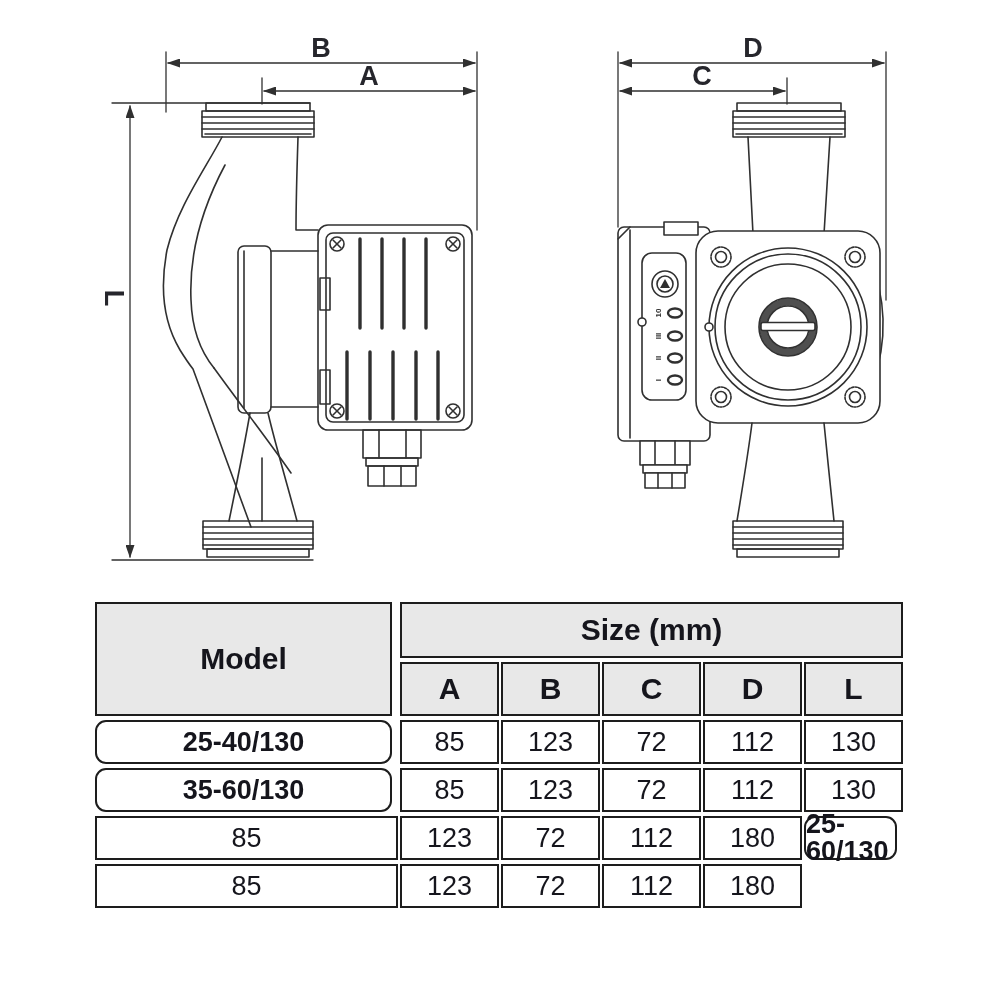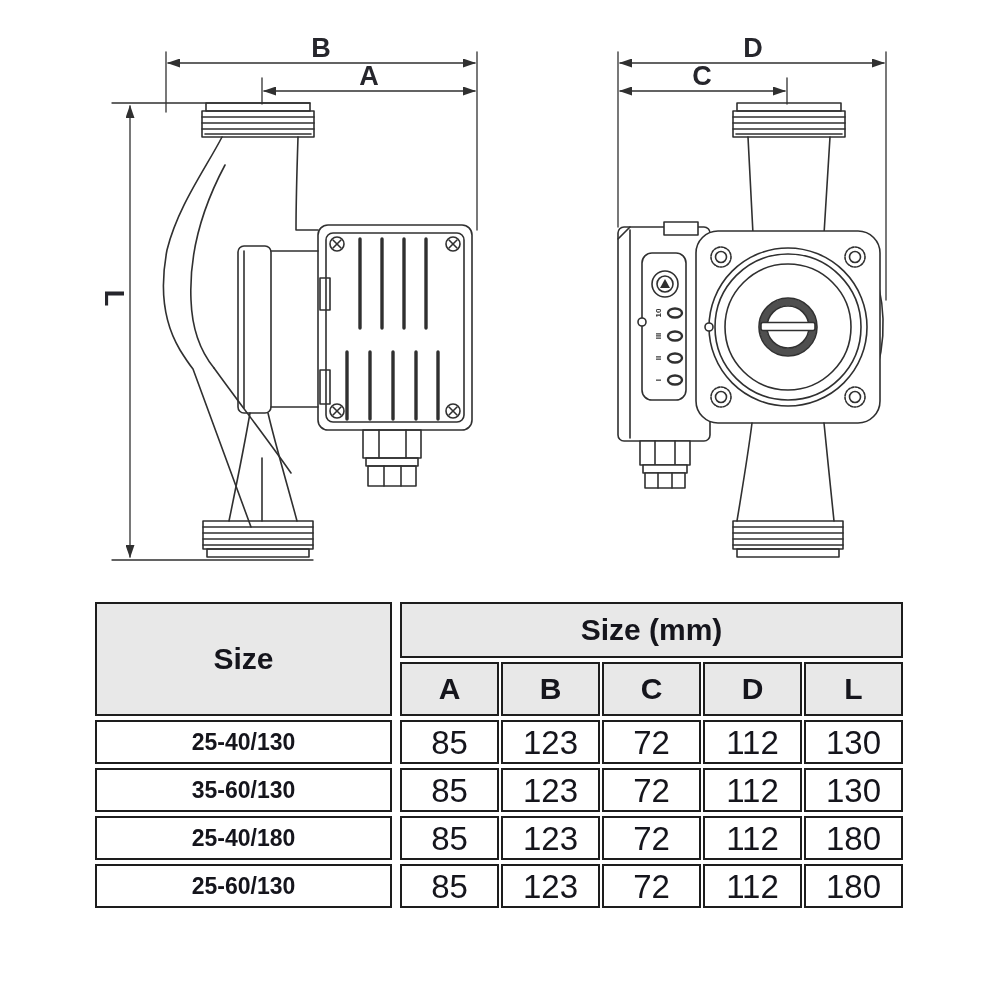--- a/index.html
+++ b/index.html
@@ -18,22 +18,22 @@
   }
   .cell{
     display:flex;align-items:center;justify-content:center;
     border:2.5px solid #1d1d1d;background:#ffffff;
     line-height:1;
   }
   .hdr{background:#e8e8e8;font-weight:bold;font-size:30px;}
   .mcol{margin-right:6px;}
   .model-span{grid-column:1;grid-row:1 / span 2;}
   .size-span{grid-column:2 / span 5;grid-row:1;}
-  .model-val{font-weight:bold;font-size:23px;}
-  .num-val{font-size:33px;font-weight:400;}
+  .model-val{font-weight:bold;font-size:27px;border-radius:11px;}
+  .num-val{font-size:27px;font-weight:400;}
 </style>
 </head>
 <body>
 
 <svg id="drawing" width="1000" height="600" viewBox="0 0 1000 600">
   <defs>
     <marker id="arr" markerWidth="13" markerHeight="9" refX="12" refY="4.5" orient="auto-start-reverse" markerUnits="userSpaceOnUse">
       <path d="M0,0 L13,4.5 L0,9 Z" fill="#303030"></path>
     </marker>
   </defs>
@@ -238,41 +238,40 @@
       <line x1="733" y1="527" x2="843" y2="527"></line>
       <line x1="733" y1="533" x2="843" y2="533"></line>
       <line x1="733" y1="539" x2="843" y2="539"></line>
       <line x1="733" y1="545" x2="843" y2="545"></line>
       <rect x="737" y="549" width="102" height="8"></rect>
     </g>
   </g>
 </svg>
 
 <div id="spec-table">
-  <div class="cell hdr mcol model-span">Size</div>
+  <div class="cell hdr mcol model-span">Model</div>
   <div class="cell hdr size-span">Size (mm)</div>
 
 <div class="cell hdr">A</div>
     <div class="cell hdr">B</div>
     <div class="cell hdr">C</div>
     <div class="cell hdr">D</div>
     <div class="cell hdr">L</div>
     <div class="cell model-val mcol">25-40/130</div>
     <div class="cell num-val">85</div>
     <div class="cell num-val">123</div>
     <div class="cell num-val">72</div>
     <div class="cell num-val">112</div>
     <div class="cell num-val">130</div>
     <div class="cell model-val mcol">35-60/130</div>
     <div class="cell num-val">85</div>
     <div class="cell num-val">123</div>
     <div class="cell num-val">72</div>
     <div class="cell num-val">112</div>
     <div class="cell num-val">130</div>
-    <div class="cell model-val mcol">25-40/180</div>
     <div class="cell num-val">85</div>
     <div class="cell num-val">123</div>
     <div class="cell num-val">72</div>
     <div class="cell num-val">112</div>
     <div class="cell num-val">180</div>
     <div class="cell model-val mcol">25-60/130</div>
     <div class="cell num-val">85</div>
     <div class="cell num-val">123</div>
     <div class="cell num-val">72</div>
     <div class="cell num-val">112</div>

